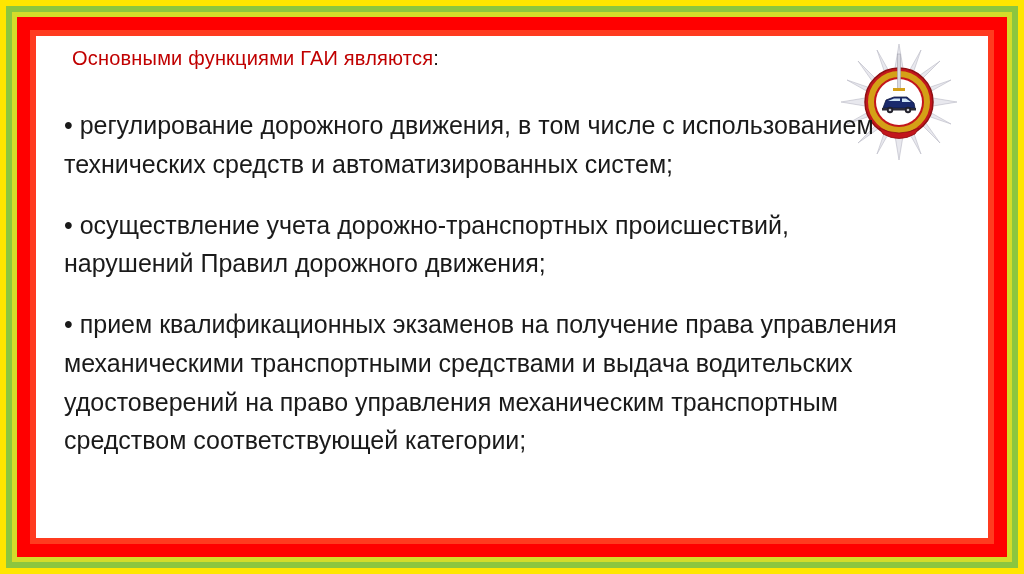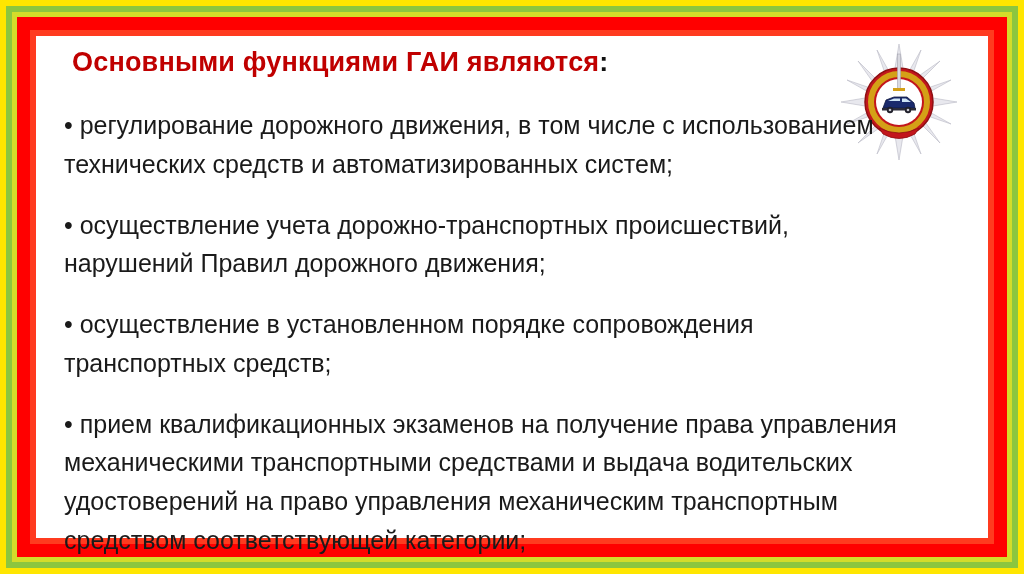--- a/index.html
+++ b/index.html
@@ -39,22 +39,22 @@
     box-sizing: border-box;
     background: #ffffff;
     padding: 0;
   }
 
   .title {
     position: absolute;
     left: 30px;
     top: 6px;
     width: 760px;
-    font-size: 27px;
-    font-weight: bold;
+    font-size: 20px;
+    font-weight: normal;
     color: #c00000;
     letter-spacing: 0.2px;
     line-height: 1.2;
   }
   .title .tail {
     color: #111111;
   }
 
   .bullets {
     position: absolute;
@@ -145,18 +145,17 @@
           </g>
 
           <path d="M-20,26 Q0,36 20,26 L16,32 Q0,41 -16,32 Z" fill="#c3161c" stroke="#8e0f13" stroke-width="0.8"></path>
         </g>
       </svg>
     </div>
 
     <div class="bullets">
       <div class="bullet">• регулирование дорожного движения, в том числе с использованием технических средств и автоматизированных систем;</div>
       <div class="bullet">• осуществление учета дорожно-транспортных происшествий, нарушений Правил дорожного движения;</div>
-      <div class="bullet">• осуществление в установленном порядке сопровождения транспортных средств;</div>
       <div class="bullet">• прием квалификационных экзаменов на получение права управления механическими транспортными средствами и выдача водительских удостоверений на право управления механическим транспортным средством соответствующей категории;</div>
     </div>
 
   </div>
 </div>
 
 </body></html>

